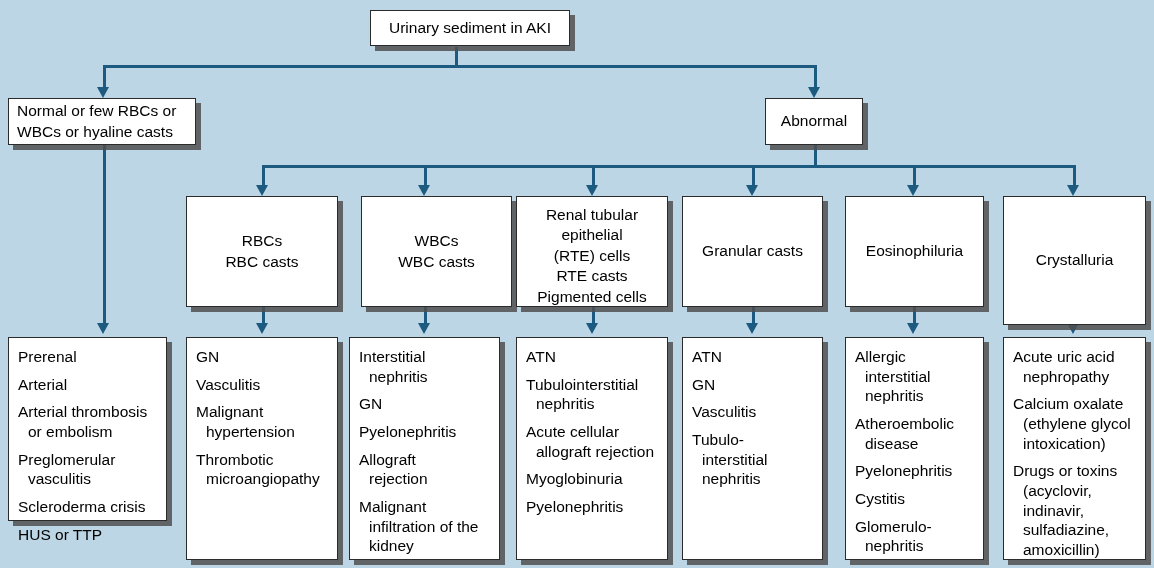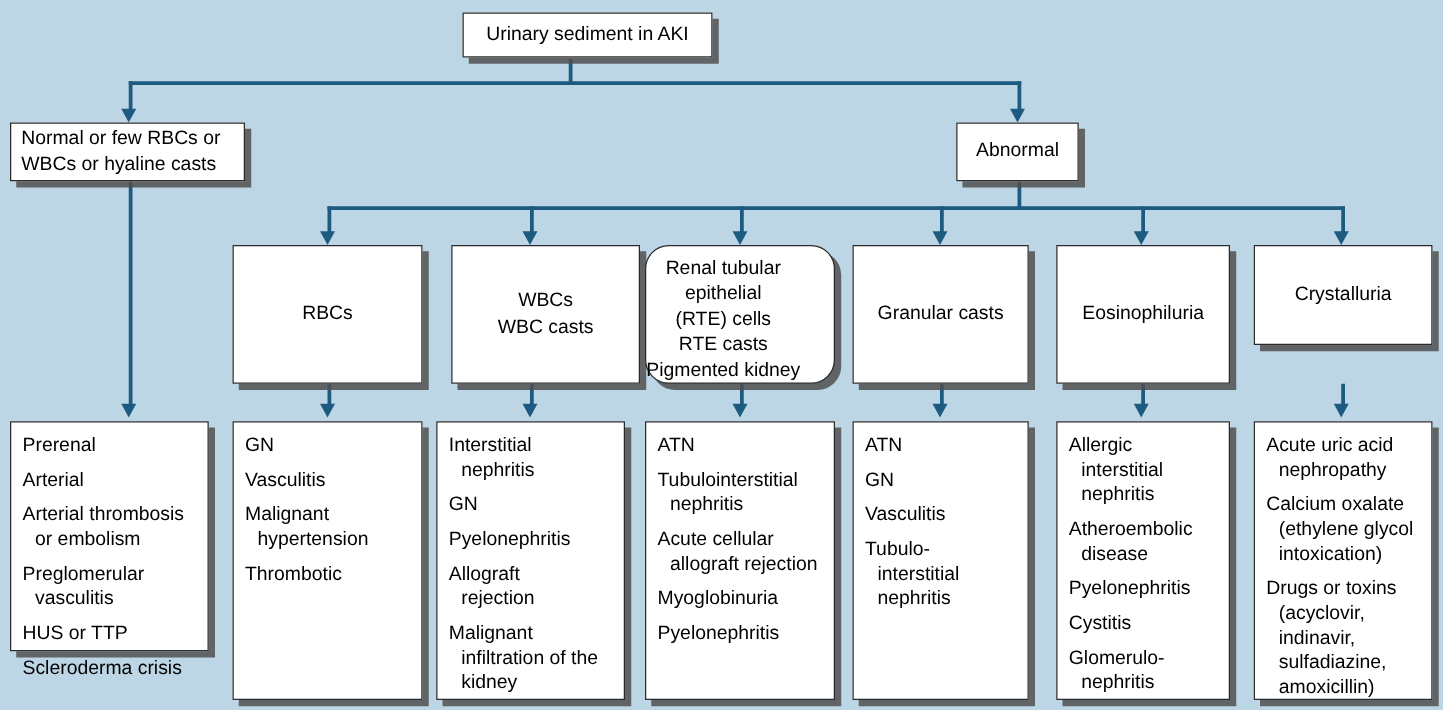--- a/index.html
+++ b/index.html
@@ -27,22 +27,22 @@
     text-align:center;
   }
   .box.center .lines{width:100%;}
   .box.listbox{
     padding:9px 7px 6px 9px;
     text-align:left;
     font-size:15.5px;
     line-height:1.27;
   }
   .box.topleft{
-    display:flex;align-items:flex-start;justify-content:flex-start;
-    text-align:center;padding-top:8px;border-radius:19px;
+    display:flex;align-items:flex-start;justify-content:center;
+    text-align:center;padding-top:8px;
   }
 
   .item{margin-bottom:8px;}
   .item:last-child{margin-bottom:0;}
   .item .cont{padding-left:10px;display:block;}
 
   
   .vline{position:absolute;background:#1d5a80;width:3px;}
   .hline{position:absolute;background:#1d5a80;height:3px;}
   .arrow{
@@ -120,53 +120,54 @@
     </div>
   </div>
 
   <div class="box center" style="left:765px;top:98px;width:98px;height:47px;">
     <div class="lines">Abnormal</div>
   </div>
 
   <div class="box center" style="left:186px;top:196px;width:152px;height:111px;">
     <div class="lines">
         <div>RBCs</div>
+        <div>RBC casts</div>
       </div>
   </div>
 
   <div class="box center" style="left:349px;top:196px;width:151px;height:111px;margin-left:12px;">
     <div class="lines">
         <div>WBCs</div>
         <div>WBC casts</div>
       </div>
   </div>
 
   <div class="box topleft" style="left:516px;top:196px;width:152px;height:111px;">
     <div class="lines">
         <div>Renal tubular</div>
         <div>epithelial</div>
         <div>(RTE) cells</div>
         <div>RTE casts</div>
-        <div>Pigmented kidney</div>
+        <div>Pigmented cells</div>
       </div>
   </div>
 
   <div class="box center" style="left:682px;top:196px;width:141px;height:111px;align-items:center;">
     <div class="lines">
         <div>Granular casts</div>
       </div>
   </div>
 
   <div class="box center" style="left:845px;top:196px;width:139px;height:111px;">
     <div class="lines">
         <div>Eosinophiluria</div>
       </div>
   </div>
 
-  <div class="box center" style="left:1003px;top:196px;width:143px;height:80px;">
+  <div class="box center" style="left:1003px;top:196px;width:143px;height:129px;">
     <div class="lines">
         <div>Crystalluria</div>
       </div>
   </div>
 
   <div class="box listbox" style="left:8px;top:337px;width:159px;height:184px;">
     <div>
         <div class="item">
           <div>Prerenal</div>
         </div>
@@ -175,42 +176,43 @@
         </div>
         <div class="item">
           <div>Arterial thrombosis</div>
           <span class="cont">or embolism</span>
         </div>
         <div class="item">
           <div>Preglomerular</div>
           <span class="cont">vasculitis</span>
         </div>
         <div class="item">
+          <div>Scleroderma crisis</div>
+        </div>
+        <div class="item">
           <div>HUS or TTP</div>
-        </div>
-        <div class="item">
-          <div>Scleroderma crisis</div>
         </div>
       </div>
   </div>
 
   <div class="box listbox" style="left:186px;top:337px;width:152px;height:223px;">
     <div>
         <div class="item">
           <div>GN</div>
         </div>
         <div class="item">
           <div>Vasculitis</div>
         </div>
         <div class="item">
           <div>Malignant</div>
           <span class="cont">hypertension</span>
         </div>
         <div class="item">
           <div>Thrombotic</div>
+          <span class="cont">microangiopathy</span>
         </div>
       </div>
   </div>
 
   <div class="box listbox" style="left:349px;top:337px;width:151px;height:223px;">
     <div>
         <div class="item">
           <div>Interstitial</div>
           <span class="cont">nephritis</span>
         </div>

